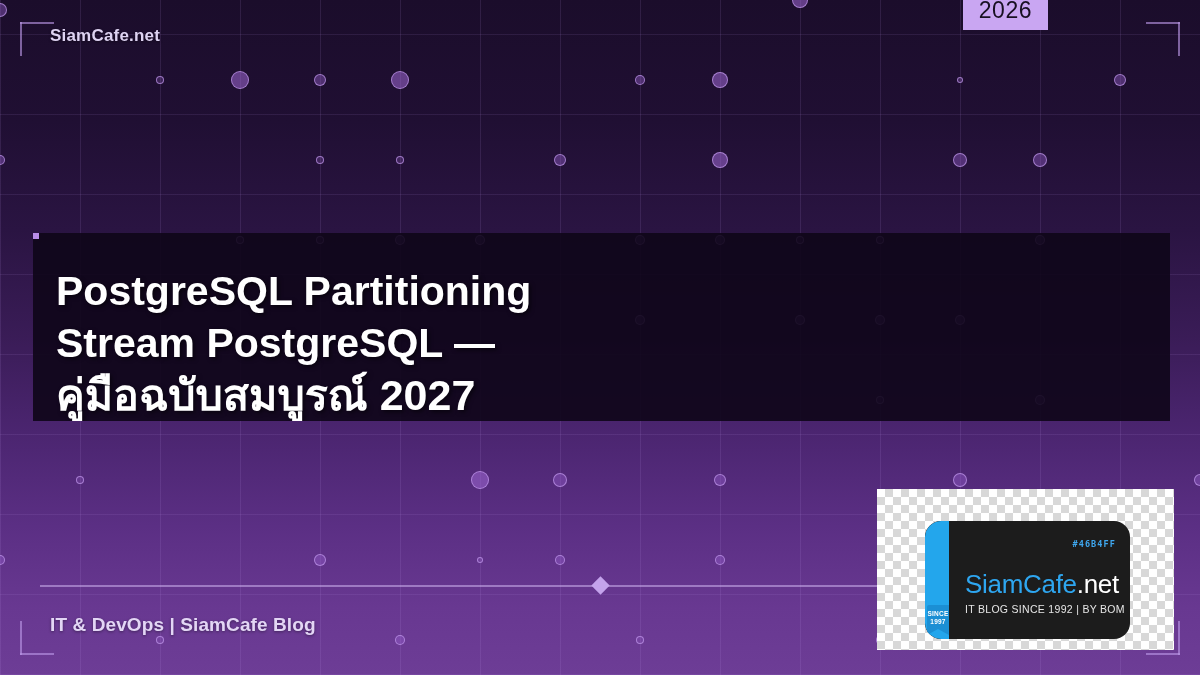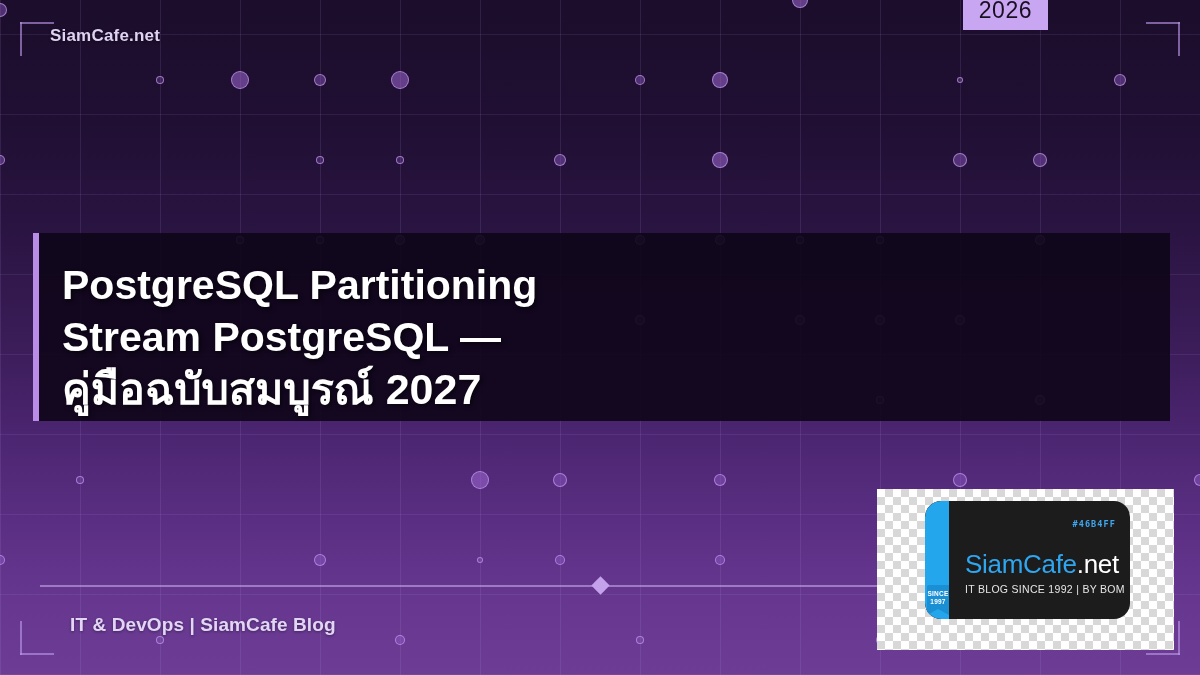--- a/index.html
+++ b/index.html
@@ -84,20 +84,21 @@
     letter-spacing:.5px;
   }
 
   
   .title-panel {
     position:absolute;
     left:33px; top:233px;
     width:1137px; height:188px;
     background:rgba(14,6,24,.90);
     display:flex;
+    flex-direction:column;
   }
   .title-accent {
     width:6px;
     background:#b98ce8;
     flex:0 0 6px;
   }
   .title-body {
     flex:1;
     padding:26px 22px 0 23px;
     overflow:hidden;
@@ -130,39 +131,38 @@
   }
 
   
   .footer-text {
     position:absolute;
     left:50px; top:614px;
     font-size:19px; font-weight:bold;
     color:#e3d6f5;
     letter-spacing:.1px;
     text-shadow:0 1px 3px rgba(0,0,0,.4);
-    margin-left:20px;
   }
 
   
   .logo-frame {
     position:absolute;
     left:877px; top:489px;
     width:297px; height:161px;
     background-color:#ffffff;
     background-image:
       linear-gradient(45deg, #d8d8d8 25%, transparent 25%, transparent 75%, #d8d8d8 75%),
       linear-gradient(45deg, #d8d8d8 25%, transparent 25%, transparent 75%, #d8d8d8 75%);
     background-size:16px 16px;
     background-position:0 0, 8px 8px;
     overflow:hidden;
   }
   .logo-card {
     position:absolute;
-    left:48px; top:12px;
+    left:48px; top:32px;
     width:205px; height:118px;
     background:#1c1c1c;
     border-radius:16px;
     overflow:hidden;
   }
   .logo-stripe {
     position:absolute; left:0; top:0;
     width:24px; height:100%;
     background:#23a6ec;
     border-top-left-radius:16px;

